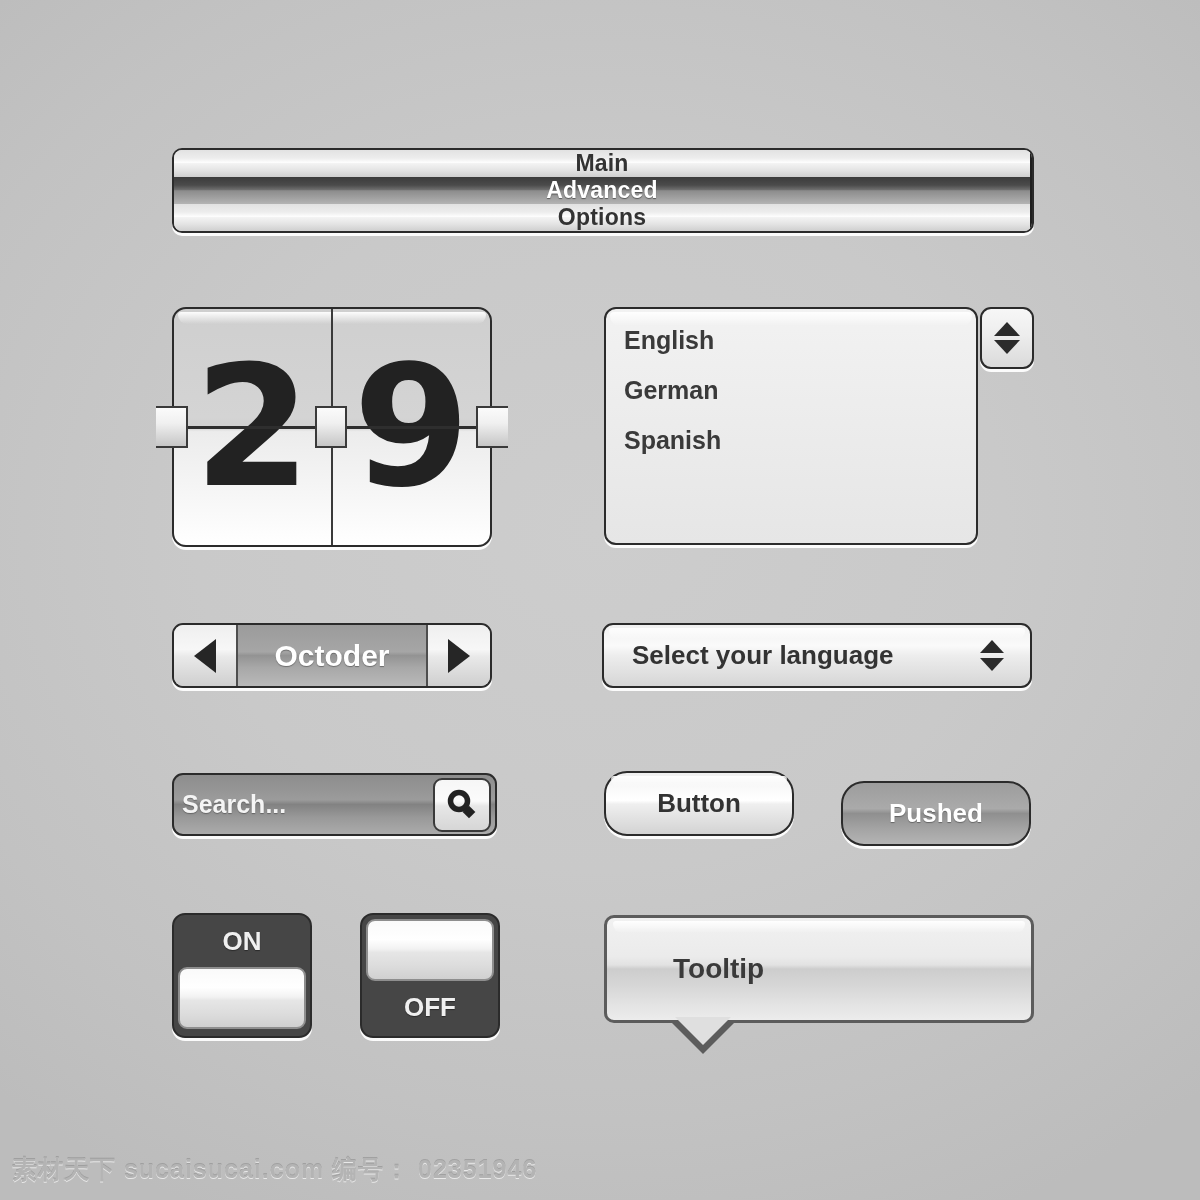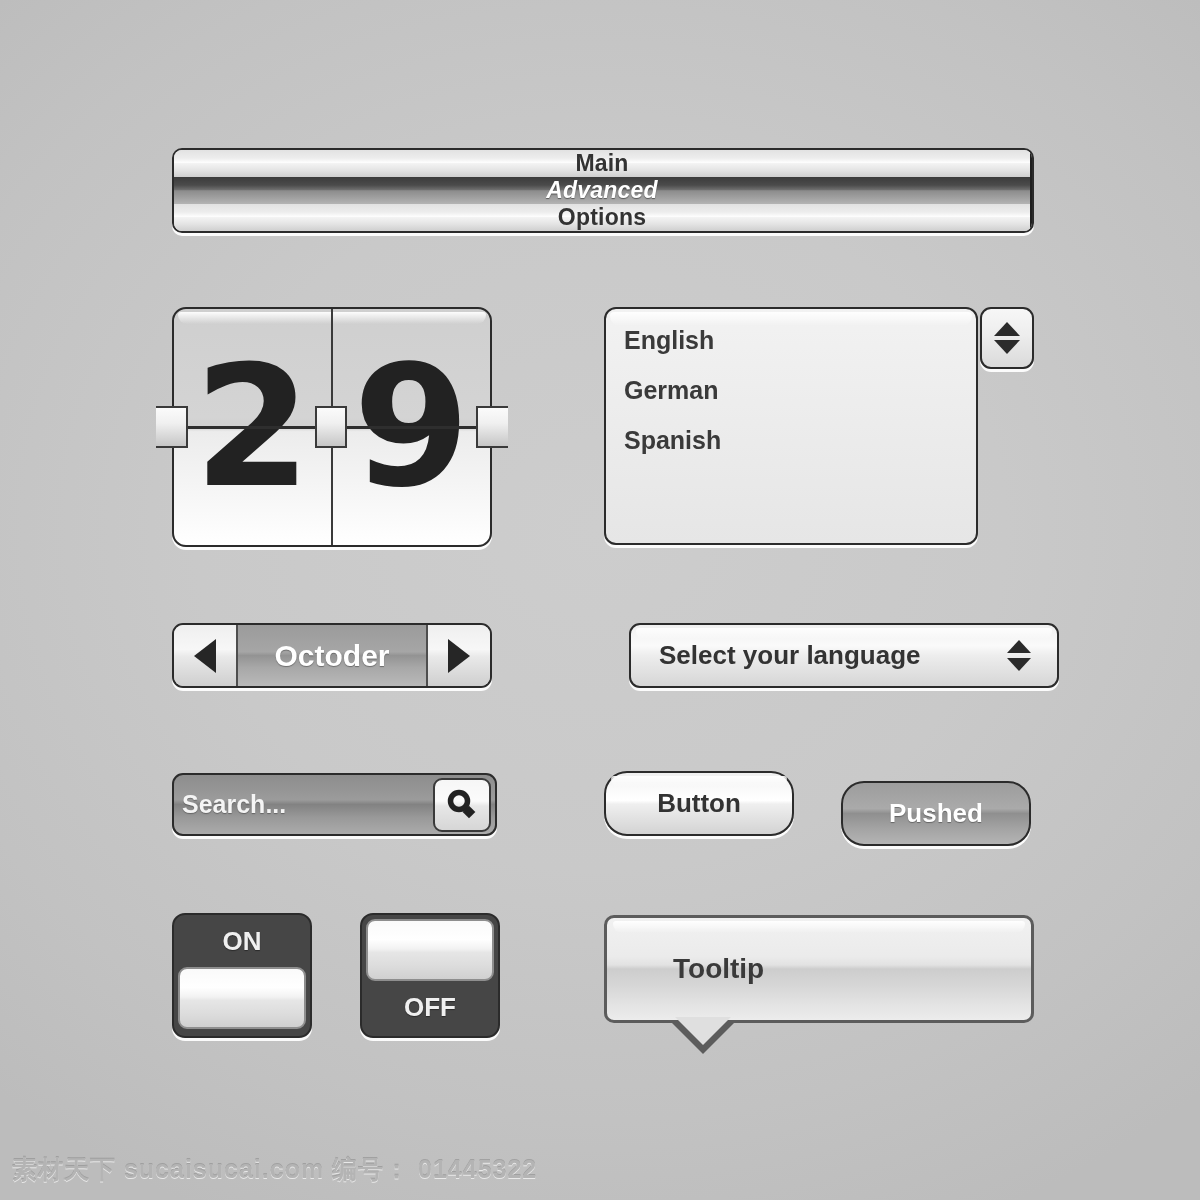--- a/index.html
+++ b/index.html
@@ -58,21 +58,20 @@
     border-right: 2px solid #1f1f1f;
     cursor: pointer;
   }
   .tab:last-child { border-right: none; }
   .tab.active {
     color: #ffffff;
     text-shadow: 0 1px 1px rgba(0,0,0,.45);
     background: linear-gradient(to bottom,
       #3b3b3b 0%, #4b4b4b 30%, #6e6e6e 47%,
       #8c8c8c 51%, #9e9e9e 74%, #b4b4b4 100%);
-    font-style: italic;
   }
 
   
   #flip {
     left: 172px;
     top: 307px;
     width: 320px;
     height: 240px;
     border-radius: 14px;
     background: linear-gradient(to bottom,
@@ -229,21 +228,21 @@
     font-size: 30px;
     font-weight: bold;
     color: #ffffff;
     text-shadow: 0 1px 1px rgba(0,0,0,.35);
     background: linear-gradient(to bottom,
       #9b9b9b 0%, #a6a6a6 44%, #939393 50%, #a8a8a8 70%, #b9b9b9 100%);
   }
 
   
   #select {
-    left: 629px;
+    left: 602px;
     top: 623px;
     width: 430px;
     height: 65px;
     border-radius: 11px;
     background: linear-gradient(to bottom,
       #f1f1f1 0%, #fafafa 34%, #ededed 50%, #e3e3e3 72%, #d6d6d6 100%);
     display: flex;
     align-items: center;
     cursor: pointer;
   }
@@ -545,15 +544,15 @@
     <div class="tg-label">OFF</div>
     <div class="tg-handle"></div>
   </div>
 
   <div id="tooltip" class="plate">
     <div class="tooltip-text">Tooltip</div>
     <div class="tip-tail-outer"></div>
     <div class="tip-tail-inner"></div>
   </div>
 
-  <div id="watermark">素材天下 sucaisucai.com  编号： 01445322</div>
+  <div id="watermark">素材天下 sucaisucai.com  编号： 02351946</div>
 
 </div>
 
 </body></html>

